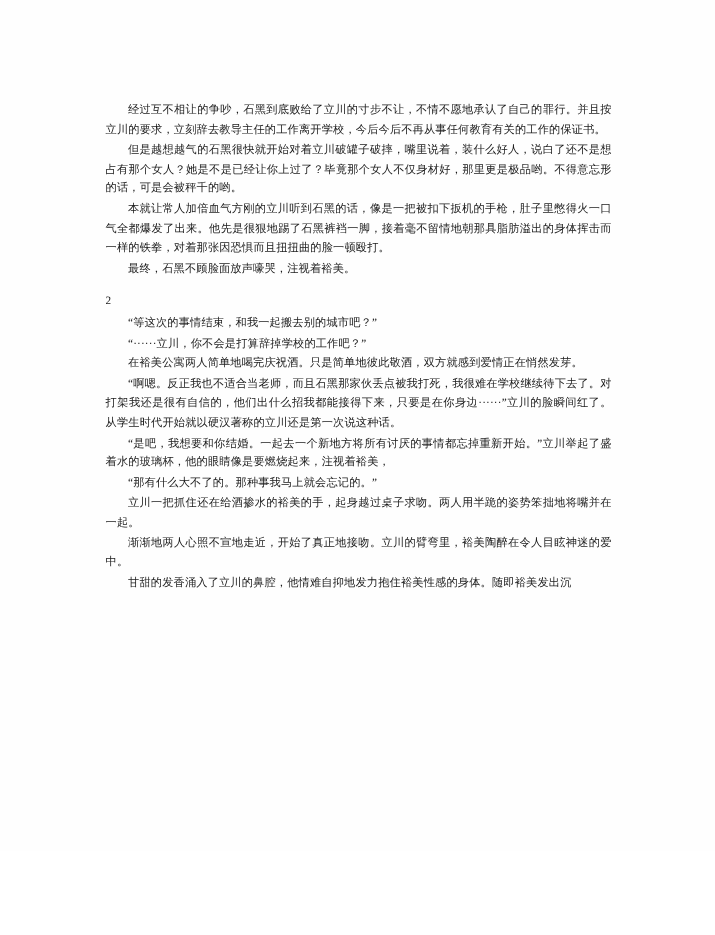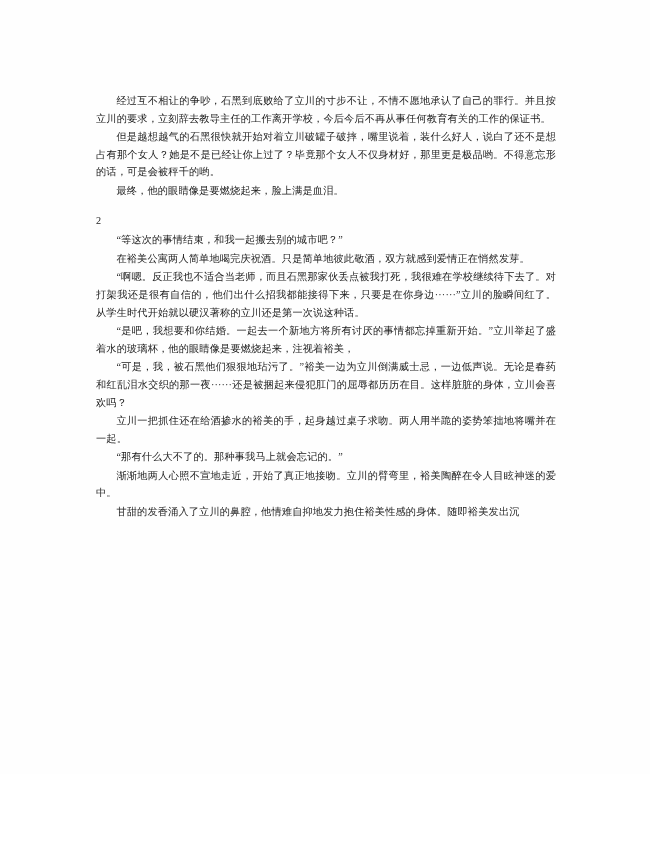--- a/index.html
+++ b/index.html
@@ -55,30 +55,31 @@
   }
 </style>
 </head>
 <body>
 
 <div class="page">
   <div class="content">
 
     <p class="para">经过互不相让的争吵，石黑到底败给了立川的寸步不让，不情不愿地承认了自己的罪行。并且按立川的要求，立刻辞去教导主任的工作离开学校，今后今后不再从事任何教育有关的工作的保证书。</p>
     <p class="para">但是越想越气的石黑很快就开始对着立川破罐子破摔，嘴里说着，装什么好人，说白了还不是想占有那个女人？她是不是已经让你上过了？毕竟那个女人不仅身材好，那里更是极品哟。不得意忘形的话，可是会被秤千的哟。</p>
-    <p class="para">最终，他的眼睛像是要燃烧起来，脸上满是血泪。</p>
+    <p class="para">本就让常人加倍血气方刚的立川听到石黑的话，像是一把被扣下扳机的手枪，肚子里憋得火一口气全都爆发了出来。他先是很狠地踢了石黑裤裆一脚，接着毫不留情地朝那具脂肪溢出的身体挥击而一样的铁拳，对着那张因恐惧而且扭扭曲的脸一顿殴打。</p>
+    <p class="para">最终，石黑不顾脸面放声嚎哭，注视着裕美。</p>
 
     <p class="section-num">2</p>
 
     <p class="para">“等这次的事情结束，和我一起搬去别的城市吧？”</p>
+    <p class="para">“······立川，你不会是打算辞掉学校的工作吧？”</p>
     <p class="para">在裕美公寓两人简单地喝完庆祝酒。只是简单地彼此敬酒，双方就感到爱情正在悄然发芽。</p>
     <p class="para">“啊嗯。反正我也不适合当老师，而且石黑那家伙丢点被我打死，我很难在学校继续待下去了。对打架我还是很有自信的，他们出什么招我都能接得下来，只要是在你身边······”立川的脸瞬间红了。从学生时代开始就以硬汉著称的立川还是第一次说这种话。</p>
     <p class="para">“是吧，我想要和你结婚。一起去一个新地方将所有讨厌的事情都忘掉重新开始。”立川举起了盛着水的玻璃杯，他的眼睛像是要燃烧起来，注视着裕美，</p>
-    <p class="para">“可是，我，被石黑他们狠狠地玷污了。”裕美一边为立川倒满威士忌，一边低声说。无论是春药和红乱泪水交织的那一夜······还是被捆起来侵犯肛门的屈辱都历历在目。这样脏脏的身体，立川会喜欢吗？</p>
+    <p class="para">“那有什么大不了的。那种事我马上就会忘记的。”</p>
     <p class="para">立川一把抓住还在给酒掺水的裕美的手，起身越过桌子求吻。两人用半跪的姿势笨拙地将嘴并在一起。</p>
-    <p class="para">“那有什么大不了的。那种事我马上就会忘记的。”</p>
     <p class="para">渐渐地两人心照不宣地走近，开始了真正地接吻。立川的臂弯里，裕美陶醉在令人目眩神迷的爱中。</p>
     <p class="para">甘甜的发香涌入了立川的鼻腔，他情难自抑地发力抱住裕美性感的身体。随即裕美发出沉</p>
 
   </div>
 
   <div class="page-number">68</div>
 </div>
 
 </body></html>

